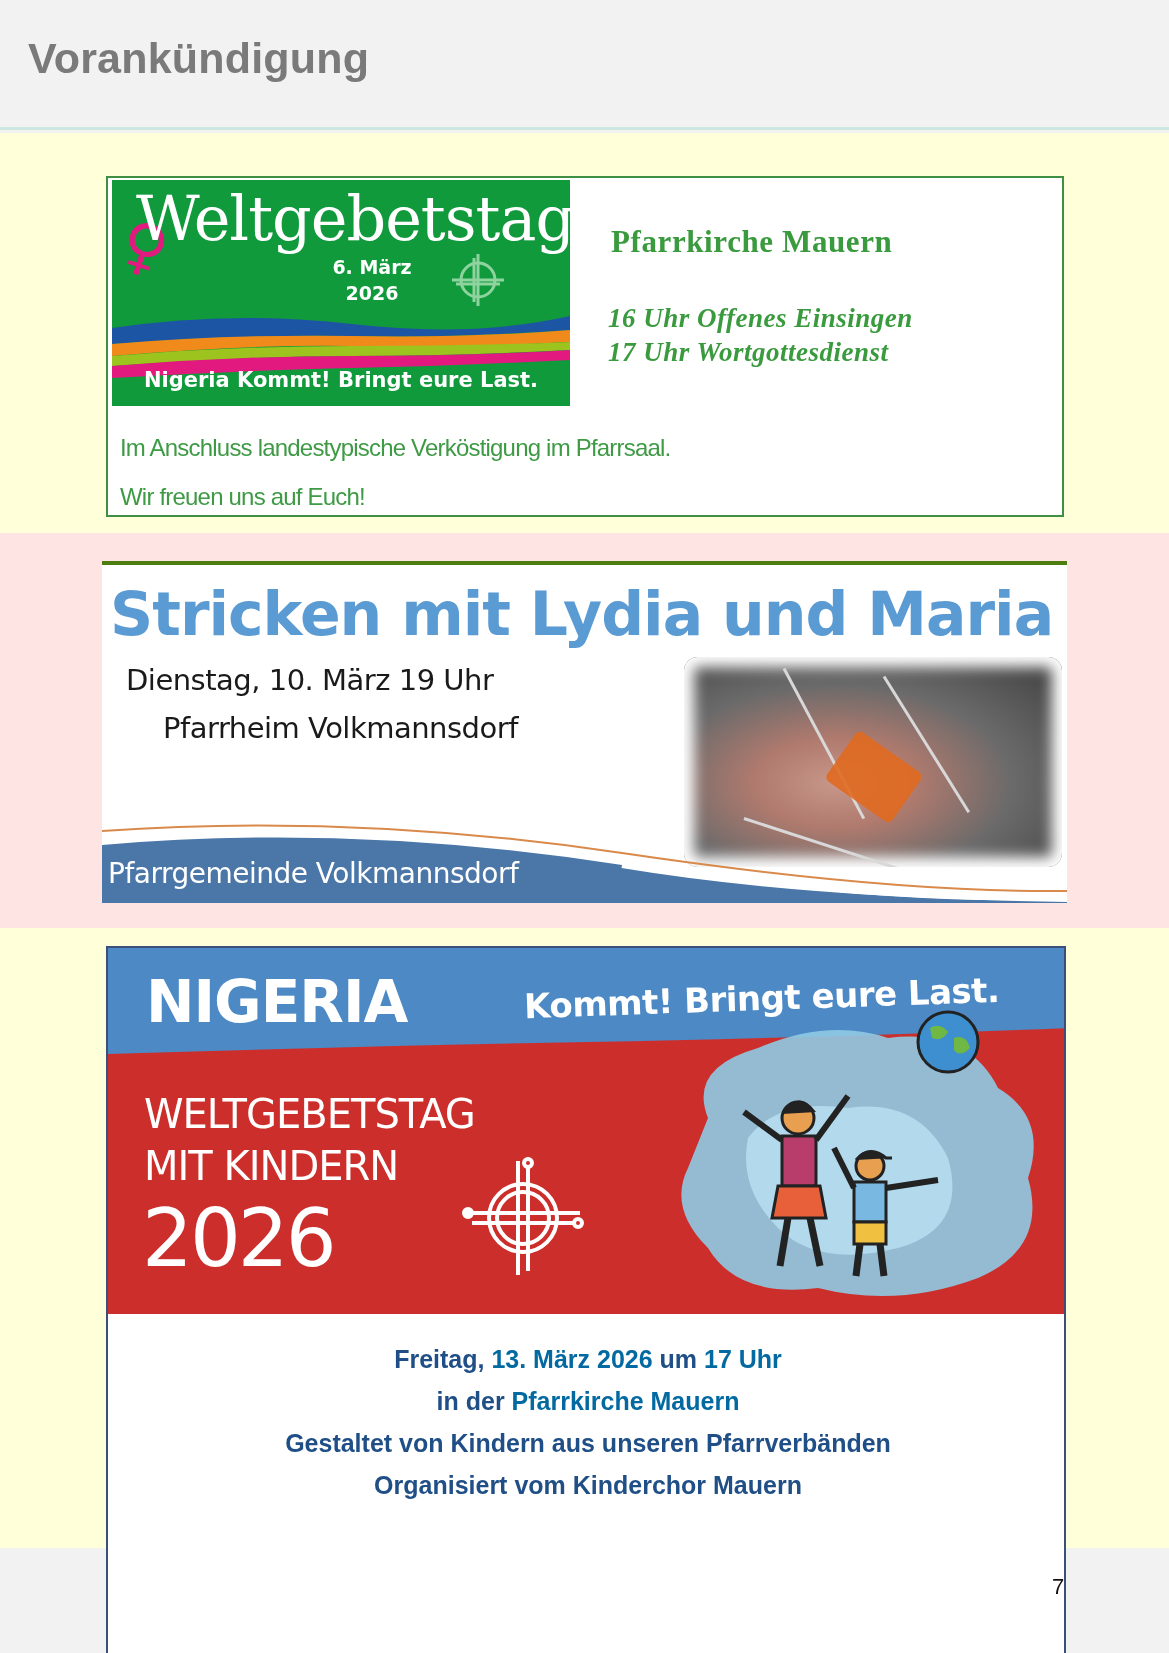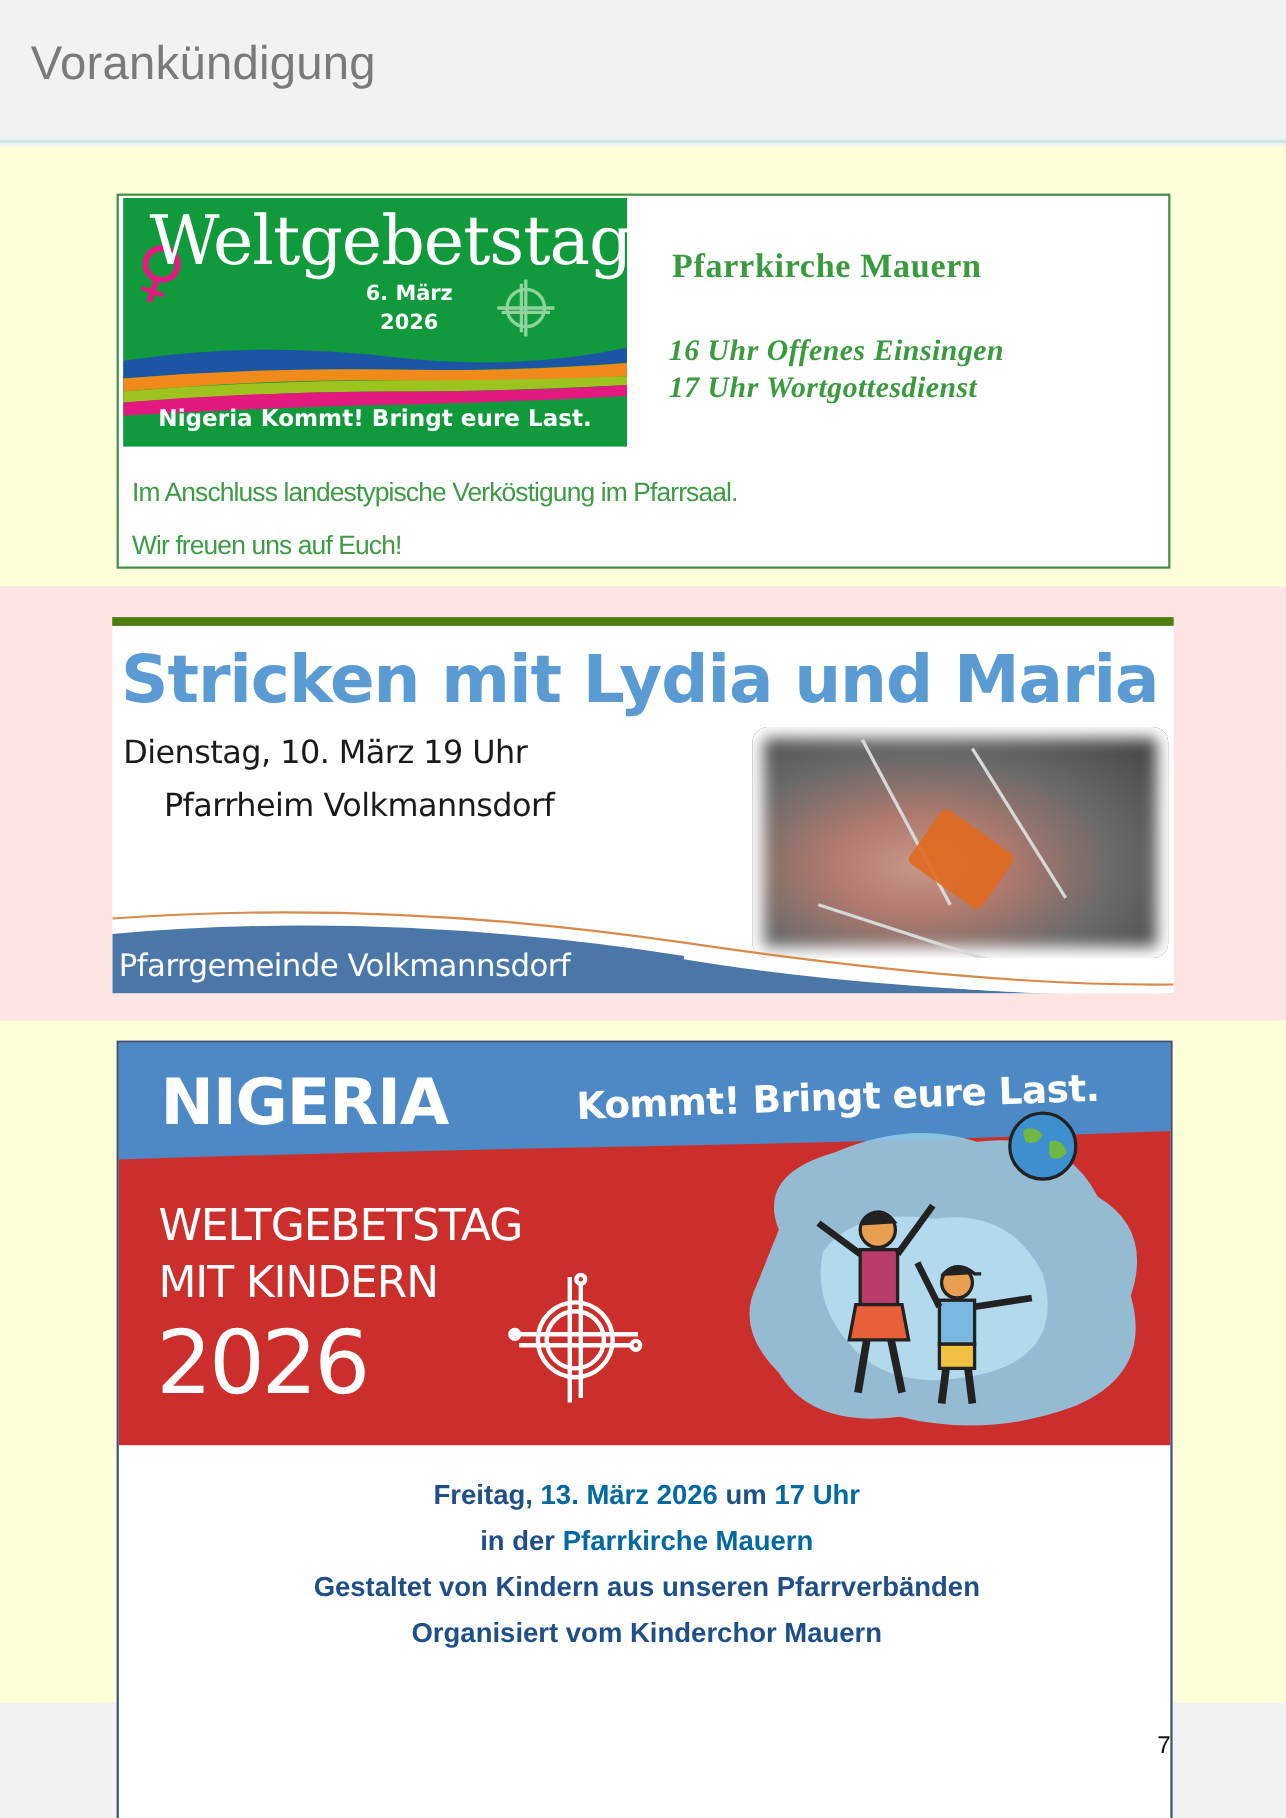--- a/index.html
+++ b/index.html
@@ -1,42 +1,42 @@
 <!DOCTYPE html>
 <html><head>
 <meta charset="utf-8">
 <style>
   * { box-sizing: border-box; margin: 0; padding: 0; }
   html, body { width: 1169px; height: 1653px; overflow: hidden; }
   body { position: relative; background: #f2f2f2; font-family: "Liberation Sans", sans-serif; }
 
   .header { position: absolute; left: 0; top: 0; width: 1169px; height: 130px; background: #f2f2f2; border-bottom: 3px solid #cfe7e2; }
-  .header h1 { position: absolute; left: 28px; top: 34px; font-family: "Liberation Sans", sans-serif; font-weight: normal; font-size: 43px; color: #7a7a7a; letter-spacing: 0.2px; }
+  .header h1 { position: absolute; left: 28px; top: 34px; font-family: "Liberation Sans", sans-serif; font-weight: bold; font-size: 43px; color: #7a7a7a; letter-spacing: 0.2px; }
 
   .band { position: absolute; left: 0; width: 1169px; }
   .band-yellow { background: #ffffd9; }
   .band-pink { background: #ffe4e4; }
 
   
   .card1 { position: absolute; left: 106px; top: 176px; width: 958px; height: 341px; background: #fff; border: 2px solid #3f8f45; }
   .wgt-banner { position: absolute; left: 4px; top: 2px; width: 458px; height: 226px; background: #109a3c; overflow: hidden; }
   .wgt-title { position: absolute; left: 24px; top: 2px; font-family: "DejaVu Serif", serif; font-size: 62px; color: #fff; letter-spacing: -1px; }
   .venus { position: absolute; left: 10px; top: 36px; font-family: "DejaVu Sans", sans-serif; font-size: 62px; color: #e2197f; transform: rotate(18deg); line-height: 1; }
   .wgt-date { position: absolute; left: 210px; top: 74px; width: 100px; text-align: center; font-family: "DejaVu Sans", sans-serif; font-weight: bold; font-size: 19px; color: #fff; line-height: 26px; }
   .wgt-cross { position: absolute; left: 336px; top: 70px; width: 60px; height: 60px; }
   .wgt-waves { position: absolute; left: 0; top: 128px; width: 458px; height: 70px; }
   .wgt-slogan { position: absolute; left: 0; top: 188px; width: 458px; text-align: center; font-family: "DejaVu Sans", sans-serif; font-weight: bold; font-size: 21px; color: #fff; }
   .c1-church { position: absolute; left: 503px; top: 46px; font-family: "Liberation Serif", serif; font-weight: bold; font-size: 31px; color: #3a9a3e; letter-spacing: 0.6px; }
   .c1-time { position: absolute; left: 500px; font-family: "Liberation Serif", serif; font-weight: bold; font-size: 27px; color: #3a9a3e; letter-spacing: 0.5px; font-style: italic; }
   .c1-note { position: absolute; left: 12px; font-family: "Liberation Sans", sans-serif; font-size: 24px; color: #3e9a44; letter-spacing: -0.8px; }
 
   
-  .card2 { position: absolute; left: 102px; top: 561px; width: 965px; height: 342px; background: #fff; border-top: 8px solid #4d7c0f; overflow: hidden; }
+  .card2 { position: absolute; left: 102px; top: 561px; width: 965px; height: 342px; background: #fff; border-top: 4px solid #4d7c0f; overflow: hidden; }
   .c2-title { position: absolute; left: 8px; top: 14px; font-family: "DejaVu Sans", sans-serif; font-weight: bold; font-size: 60px; color: #5b9bd3; letter-spacing: -1px; }
-  .c2-line { position: absolute; left: 10px; font-family: "DejaVu Sans", sans-serif; font-size: 29px; color: #1a1a1a; letter-spacing: -0.5px; }
+  .c2-line { position: absolute; left: 24px; font-family: "DejaVu Sans", sans-serif; font-size: 29px; color: #1a1a1a; letter-spacing: -0.5px; }
   .c2-photo { position: absolute; left: 582px; top: 92px; width: 378px; height: 210px; border-radius: 14px; overflow: hidden;
     background: radial-gradient(ellipse at 40% 60%, #c8968a 0%, #b07a6e 25%, rgba(90,90,90,0.9) 55%, #3c3c3c 100%);
     box-shadow: 0 0 14px 10px #fff inset; }
   .c2-photo .yarn { position: absolute; left: 150px; top: 90px; width: 80px; height: 60px; background: #e06a20; transform: rotate(35deg); border-radius: 6px; opacity: 0.9; }
   .c2-photo .needle { position: absolute; height: 3px; background: #d8d8d8; transform-origin: left center; }
   .c2-wave { position: absolute; left: 0; top: 250px; width: 965px; height: 92px; }
   .c2-footer { position: absolute; left: 6px; top: 292px; font-family: "DejaVu Sans", sans-serif; font-size: 28px; color: #fff; letter-spacing: -0.5px; }
 
   
   .card3 { position: absolute; left: 106px; top: 946px; width: 960px; height: 724px; background: #fff; border: 2px solid #3a4f7a; overflow: hidden; }

